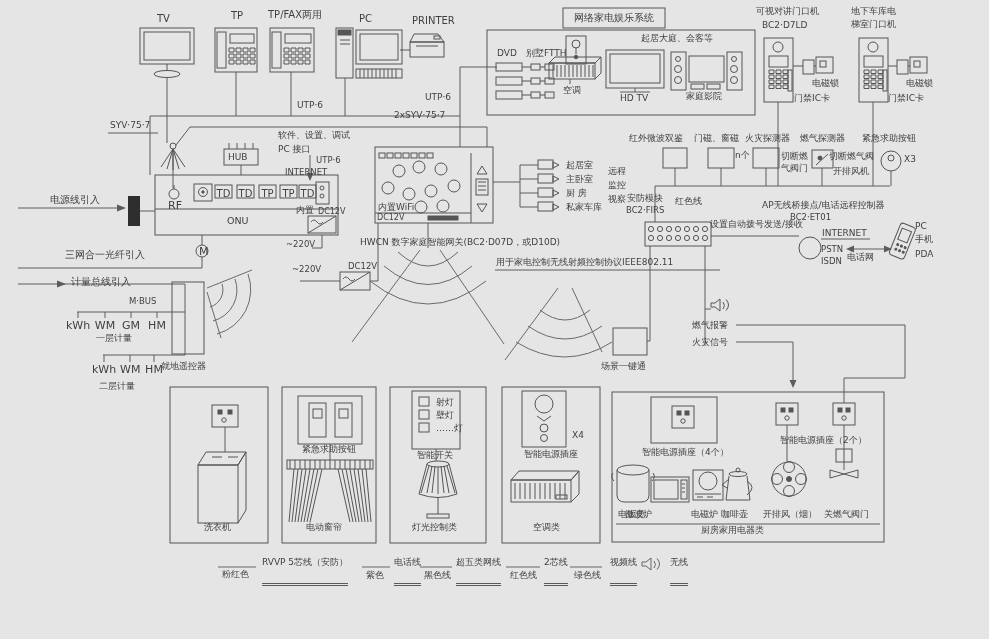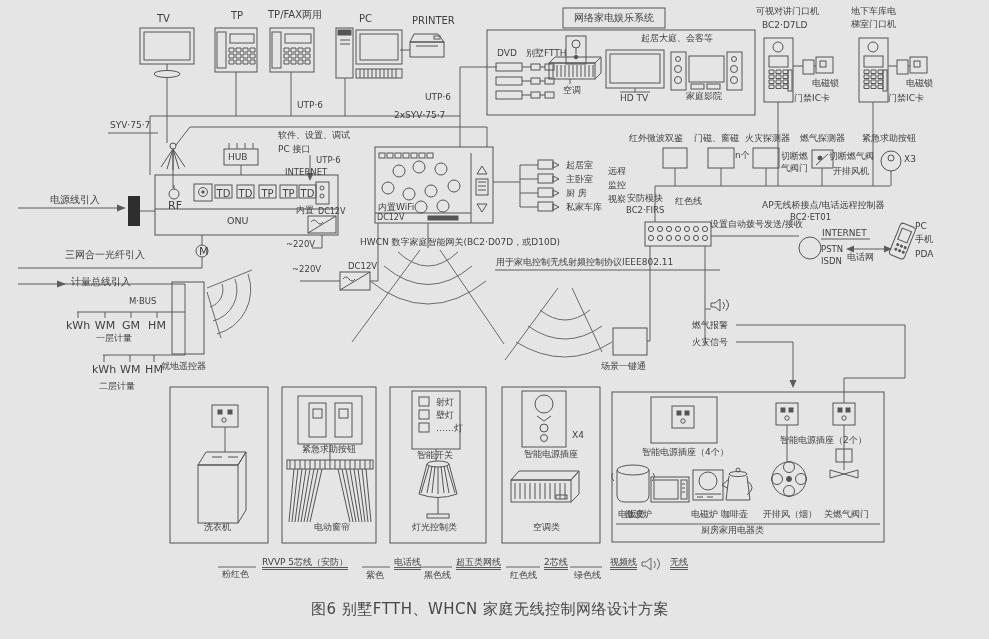--- a/index.html
+++ b/index.html
@@ -3,21 +3,21 @@
 <meta charset="utf-8">
 <style>
   html,body{margin:0;padding:0;background:#fff}
   .stage{position:relative;width:989px;height:639px;background:#e5e5e5;
          font-family:"DejaVu Sans",sans-serif;overflow:hidden}
   .stage svg{position:absolute;left:0;top:0}
   .lbl{position:absolute;font-size:10px;line-height:1.12;color:#3f3f3f;white-space:nowrap}
   .s65{font-size:10px}.s75{font-size:11px}.s8{font-size:8px}.s85{font-size:8.5px}
   .s9{font-size:9px}.s95{font-size:9.5px}
   .c{text-align:center}
-  .dbl{border-bottom:3px double #5a5a5a;padding-bottom:0}
+  .dbl{border-bottom:3px double #5a5a5a;padding-bottom:16px}
   .cap{font-size:15px;color:#474747;letter-spacing:.5px}
 </style>
 </head>
 <body>
 
 <div class="stage">
 
 <svg width="989" height="639" viewBox="0 0 989 639">
 
   <g stroke="#5c5c5c" stroke-width="1" fill="none">
@@ -486,21 +486,21 @@
 <div class="lbl s9" style="left:915px;top:221px">PC</div>
 <div class="lbl s9" style="left:915px;top:234px">手机</div>
 <div class="lbl s9" style="left:915px;top:249px">PDA</div>
 
 <div class="lbl s9" style="left:692px;top:320px">燃气报警</div>
 <div class="lbl s9" style="left:692px;top:337px">火灾信号</div>
 <div class="lbl s9" style="left:601px;top:361px">场景一键通</div>
 
 <div class="lbl s9" style="left:204px;top:522px">洗衣机</div>
 <div class="lbl s9" style="left:302px;top:444px">紧急求助按钮</div>
-<div class="lbl s9" style="left:314px;top:522px">电动窗帘</div>
+<div class="lbl s9" style="left:306px;top:522px">电动窗帘</div>
 <div class="lbl s9" style="left:436px;top:397px">射灯</div>
 <div class="lbl s9" style="left:436px;top:410px">壁灯</div>
 <div class="lbl s9" style="left:436px;top:423px">……灯</div>
 <div class="lbl s9" style="left:417px;top:450px">智能开关</div>
 <div class="lbl s9" style="left:412px;top:522px">灯光控制类</div>
 <div class="lbl s9 c" style="left:504px;top:449px;width:94px">智能电源插座</div>
 <div class="lbl s9" style="left:572px;top:430px">X4</div>
 <div class="lbl s9" style="left:533px;top:522px">空调类</div>
 
 <div class="lbl s9" style="left:642px;top:447px">智能电源插座（4个）</div>
@@ -518,15 +518,14 @@
 <div class="lbl s9" style="left:366px;top:570px">紫色</div>
 <div class="lbl s9 dbl" style="left:394px;top:557px">电话线</div>
 <div class="lbl s9" style="left:424px;top:570px">黑色线</div>
 <div class="lbl s9 dbl" style="left:456px;top:557px">超五类网线</div>
 <div class="lbl s9" style="left:510px;top:570px">红色线</div>
 <div class="lbl s9 dbl" style="left:544px;top:557px">2芯线</div>
 <div class="lbl s9" style="left:574px;top:570px">绿色线</div>
 <div class="lbl s9 dbl" style="left:610px;top:557px">视频线</div>
 <div class="lbl s9 dbl" style="left:670px;top:557px">无线</div>
 
-<div class="lbl cap c" style="left:250px;top:601px;width:480px">图6 别墅FTTH、WHCN 家庭无线控制网络设计方案</div>
 
 </div>
 
 </body></html>

